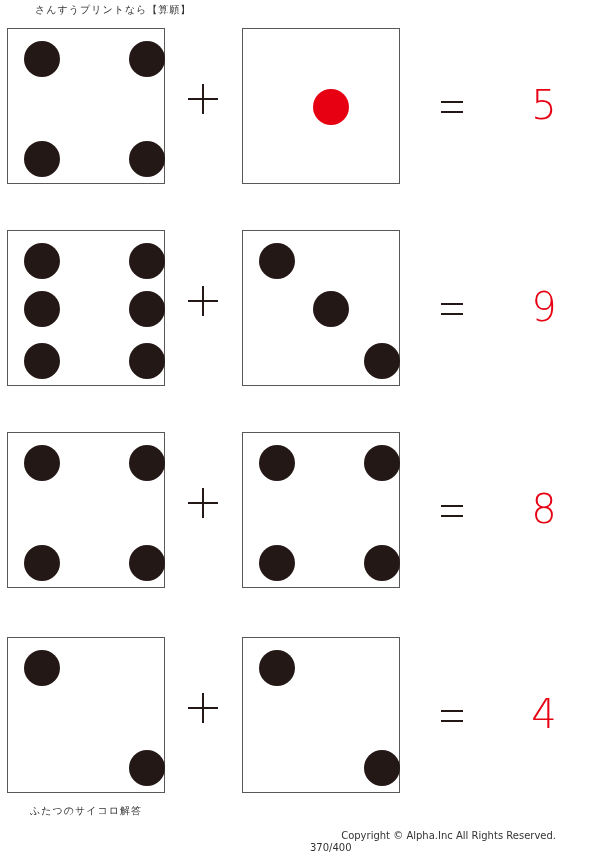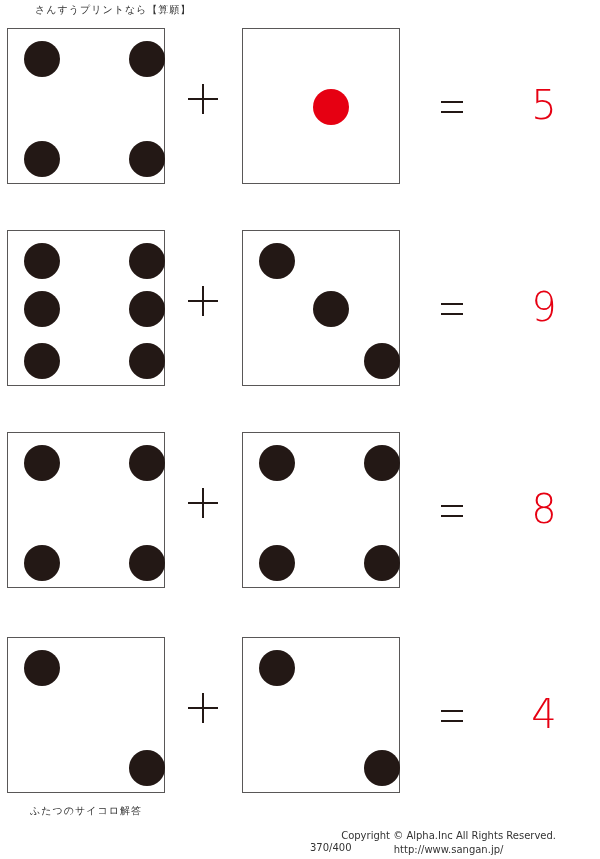--- a/index.html
+++ b/index.html
@@ -92,14 +92,13 @@
       <div class="plus"></div>
       <div class="equals"></div>
       <div class="answer">4</div>
     </div>
   </div>
 
 <div class="footer-title">ふたつのサイコロ解答</div>
 <div class="footer-page">370/400</div>
 <div class="footer-copy">
   <div>Copyright ©  Alpha.Inc All Rights Reserved.</div>
-  <div>http://www.sangan.jp/</div>
 </div>
 
 </body></html>

